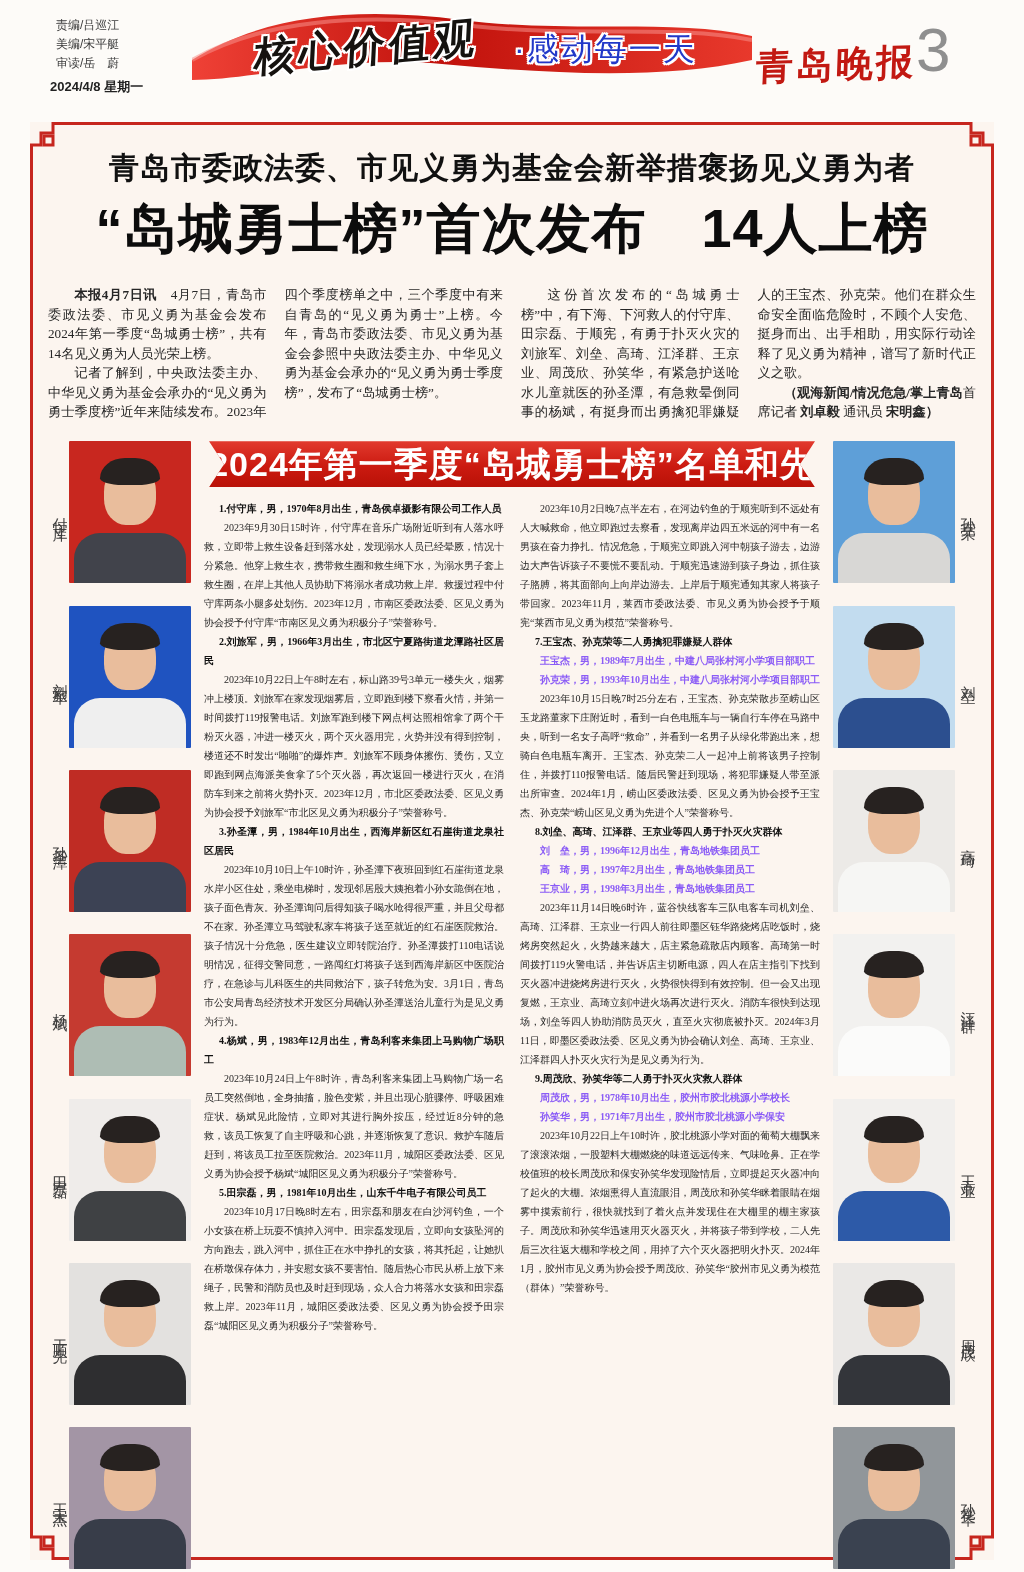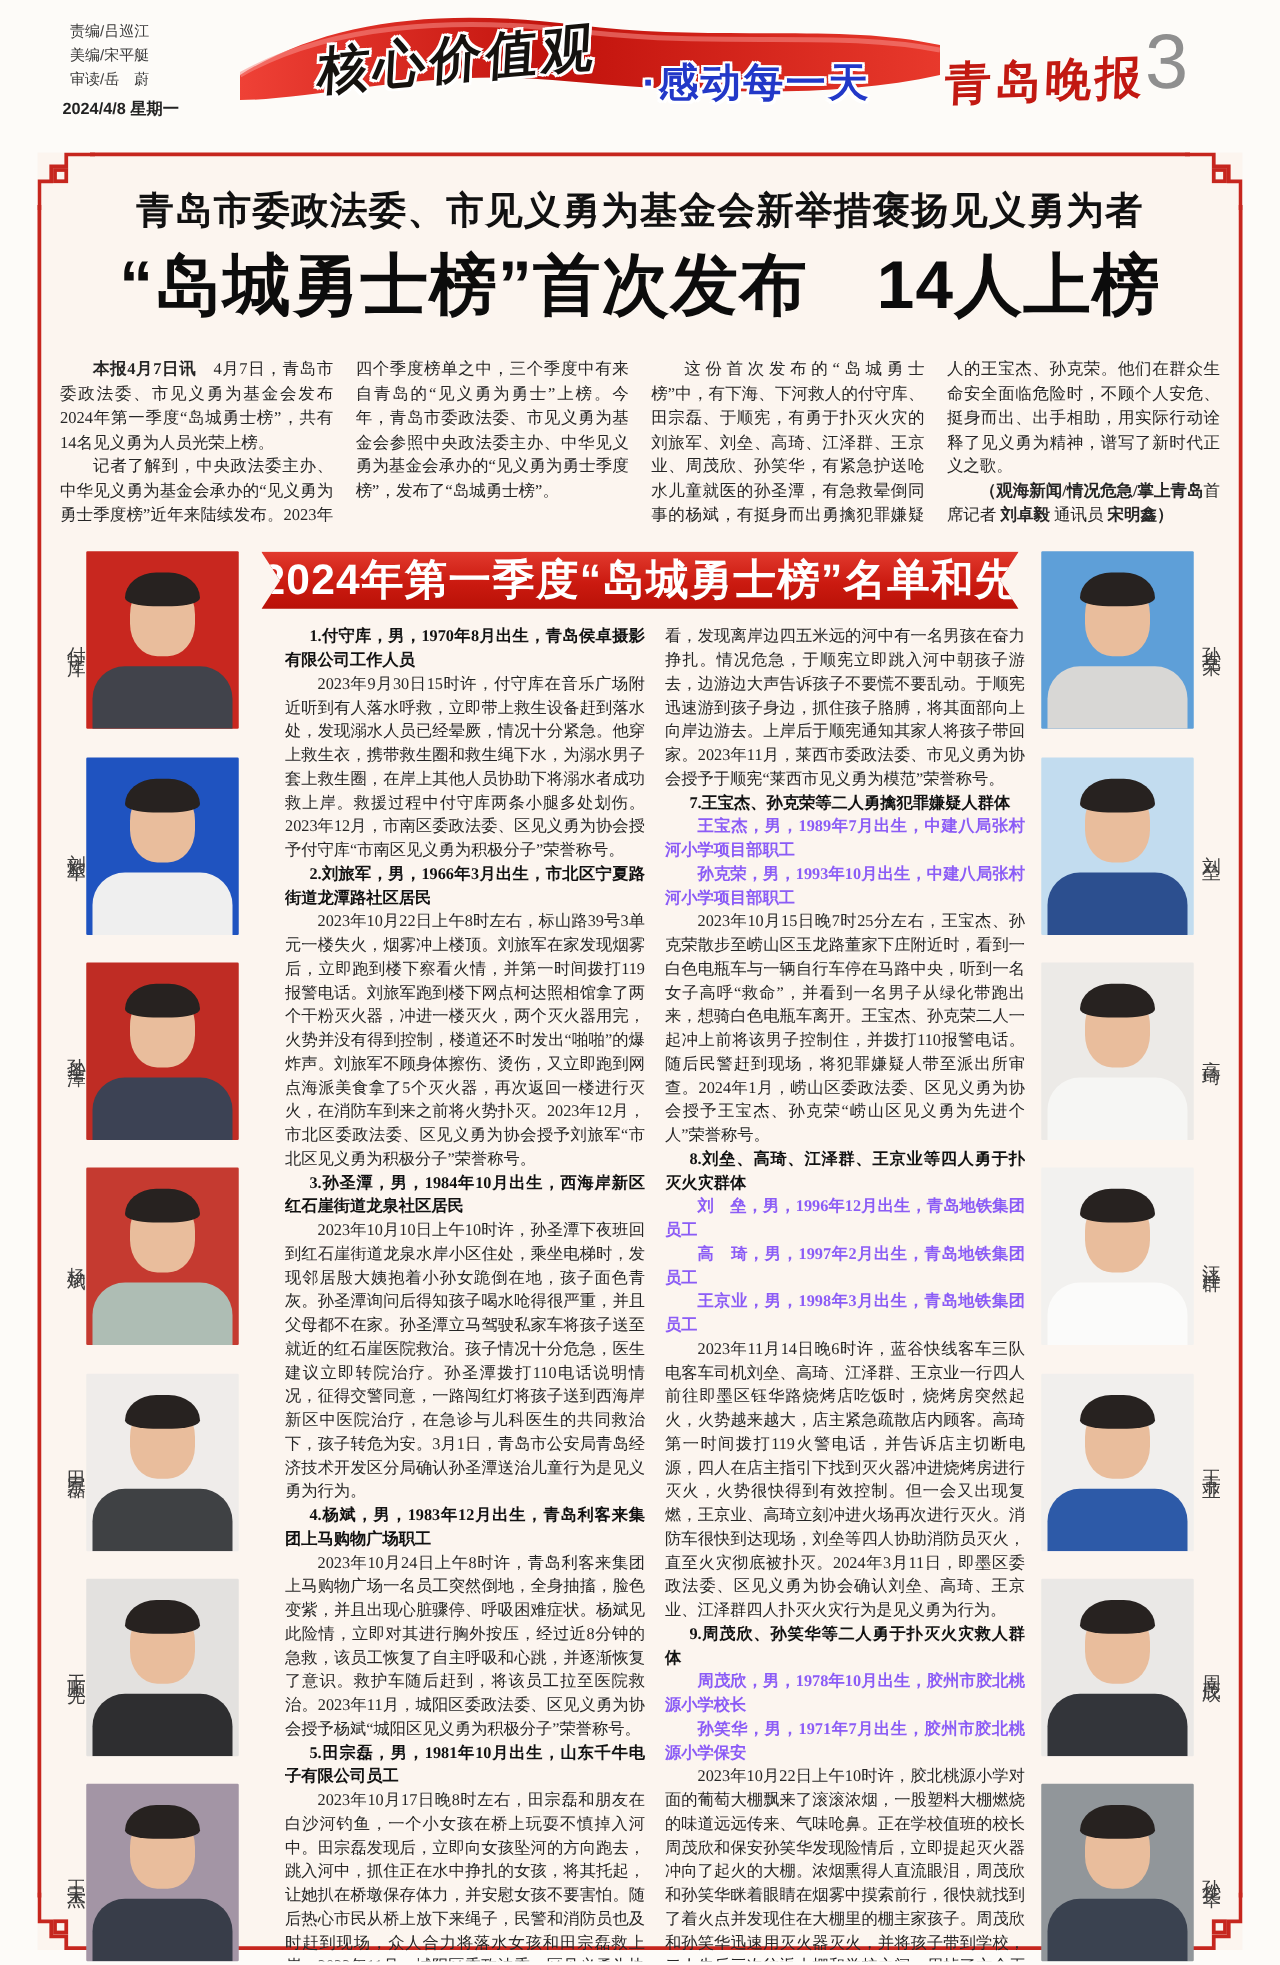--- a/index.html
+++ b/index.html
@@ -8,21 +8,21 @@
 
   
   .masthead { position:absolute; top:0; left:0; width:100%; height:116px; }
   .editors { position:absolute; left:56px; top:16px; font-size:12px; color:#3a3a3a; line-height:19px; }
   .pubdate { position:absolute; left:50px; top:78px; font-size:13px; font-weight:bold; color:#222; }
   .ribbon-wrap { position:absolute; left:192px; top:4px; width:560px; height:92px; }
   .ribbon-wrap svg { position:absolute; left:0; top:0; }
   .banner-black { position:absolute; left:62px; top:16px; font-size:41px; font-weight:900; color:#15120f;
      transform:rotate(-5deg) skewX(-8deg); letter-spacing:4px;
      text-shadow:-2px -2px 0 #fff,2px -2px 0 #fff,-2px 2px 0 #fff,2px 2px 0 #fff,0 -2px 0 #fff,0 2px 0 #fff,-2px 0 0 #fff,2px 0 0 #fff; }
-  .banner-blue { position:absolute; left:322px; top:41px; font-size:32px; font-weight:700; color:#2238c8; letter-spacing:2px;
+  .banner-blue { position:absolute; left:322px; top:24px; font-size:32px; font-weight:400; color:#2238c8; letter-spacing:2px;
      text-shadow:-2px -2px 0 #fff,2px -2px 0 #fff,-2px 2px 0 #fff,2px 2px 0 #fff,0 -2px 0 #fff,0 2px 0 #fff,-2px 0 0 #fff,2px 0 0 #fff; }
   .paper-name { position:absolute; left:756px; top:40px; font-size:37px; font-weight:900; color:#c21912;
      letter-spacing:3px; transform:skewX(-4deg) rotate(-2deg); }
   .page-number { position:absolute; left:916px; top:14px; font-size:62px; color:#8f8f8f; }
 
   
   .frame { position:absolute; left:30px; top:122px; width:964px; height:1438px; background:#fcf5ef; }
   .edge { position:absolute; background:#c6261e; }
   .e-top{top:0;left:42px;right:42px;height:3px} .e-bottom{bottom:0;left:42px;right:42px;height:3px}
   .e-left{left:0;top:42px;bottom:42px;width:3px} .e-right{right:0;top:42px;bottom:42px;width:3px}
@@ -50,21 +50,21 @@
   .head::before { content:""; position:absolute; top:-5px; left:-4px; right:-4px; height:27px;
      background:#272220; border-radius:50% 50% 45% 45% / 90% 90% 30% 30%; }
   .torso { position:absolute; bottom:0; left:50%; transform:translateX(-50%); width:112px; height:50px; border-radius:26px 26px 0 0; }
 
   .center-col { flex:1; padding:0 10px; display:flex; flex-direction:column; }
   .list-banner { align-self:center; width:606px; height:46px; line-height:46px; text-align:center;
      background:linear-gradient(180deg,#e23a2e 0%,#cb1a10 55%,#b91107 100%);
      clip-path:polygon(0 0,100% 0,calc(100% - 15px) 50%,100% 100%,0 100%,15px 50%);
      color:#fff; font-size:34px; font-weight:bold; letter-spacing:1px; margin-bottom:12px; }
   .story { flex:1; columns:2; column-gap:16px; overflow:hidden;
-     font-family:"Liberation Serif", serif; font-size:13px; line-height:19px; color:#262626; text-align:justify;margin-left:24px; }
+     font-family:"Liberation Serif", serif; font-size:10px; line-height:19px; color:#262626; text-align:justify; }
   .story p { margin:0; }
   .story .h { font-weight:bold; text-indent:1.5em; break-inside:avoid; color:#111; }
   .story .h2 { font-weight:bold; text-indent:2em; color:#8b5cf6; }
   .story .p { text-indent:2em; }
 </style>
 </head>
 <body>
 
 <div class="page">
 

